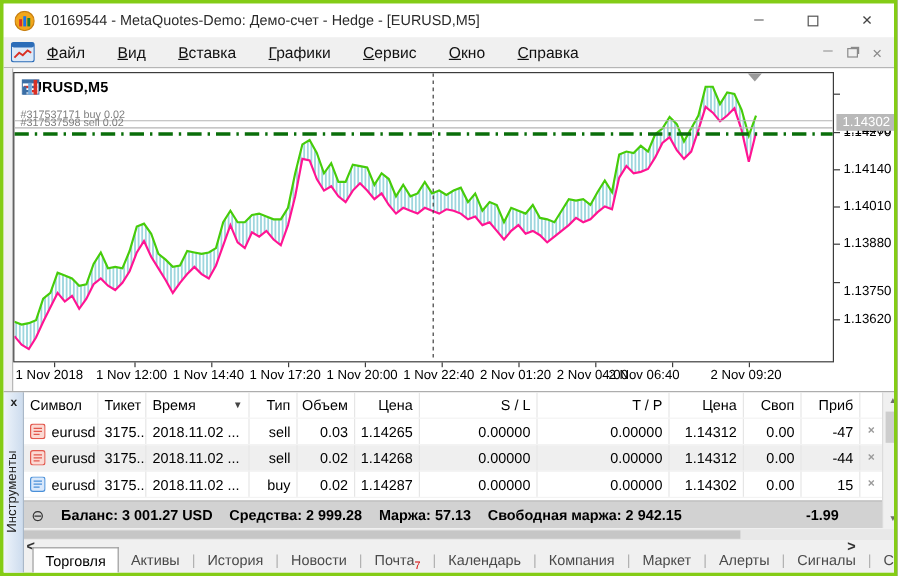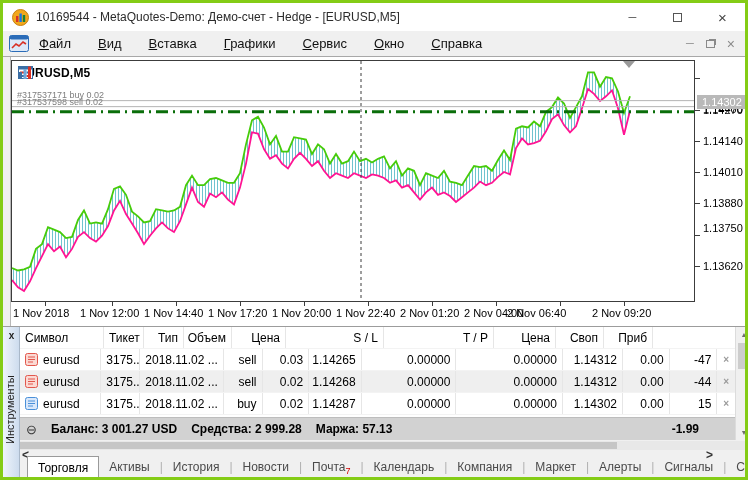--- a/index.html
+++ b/index.html
@@ -55,21 +55,21 @@
               color:#222;font-weight:bold;cursor:default;}
   .side-label{position:absolute;left:1px;top:18px;writing-mode:vertical-rl;transform:rotate(180deg);
               font-size:11px;color:#222;height:130px;text-align:center;}
   .tablezone{position:absolute;left:17px;top:0;width:715px;height:113px;background:#fff;}
   .trow{display:flex;height:22px;align-items:center;border-bottom:1px solid #f3f3f3;}
   .trow.alt{background:#efefef;}
   .thead .cell{color:#000;}
   .cell{height:100%;display:flex;align-items:center;padding:0 5px;font-size:12px;color:#000;
         border-right:1px solid #e6e6e6;overflow:hidden;white-space:nowrap;}
   .num{justify-content:flex-end;}
-  .c0{width:84px;}.c1{width:40px;}.c2{width:86px;}.c3{width:40px;}.c4{width:48px;}
+  .c0{width:62px;}.c1{width:40px;}.c2{width:86px;}.c3{width:40px;}.c4{width:48px;}
   .c5{width:54px;}.c6{width:98px;}.c7{width:110px;}.c8{width:62px;}.c9{width:48px;}
   .c10{width:49px;}.cx{width:18px;border-right:none;justify-content:center;color:#9a9a9a;
        font-size:10px;font-weight:bold;}
   .sort-ic{font-size:8px;color:#444;margin-left:auto;padding-left:4px;}
   .row-ico{width:13px;height:13px;margin-right:5px;flex:0 0 auto;}
   .summary{position:absolute;left:17px;top:90px;width:715px;height:23px;background:#d2d2d2;
            display:flex;align-items:center;font-size:12px;font-weight:bold;color:#000;gap:14px;
            padding-left:6px;border-top:1px solid #bdbdbd;}
   .sum-ico{font-weight:normal;font-size:13px;color:#333;}
   .sum-profit{margin-left:auto;padding-right:36px;}
@@ -174,21 +174,21 @@
         <div class="ptick" style="top: 12.4985px; margin-top: 31px;">1.14400</div>
         <div class="pdash" style="top: 49.7297px;"></div>
         <div class="ptick" style="top: 43.7297px;">1.14270</div>
         <div class="pdash" style="top: 80.961px;"></div>
         <div class="ptick" style="top: 74.961px;">1.14140</div>
         <div class="pdash" style="top: 112.192px;"></div>
         <div class="ptick" style="top: 106.192px;">1.14010</div>
         <div class="pdash" style="top: 143.423px;"></div>
         <div class="ptick" style="top: 137.423px;">1.13880</div>
         <div class="pdash" style="top: 174.655px;"></div>
-        <div class="ptick" style="top: 162px; text-align: right;">1.13750</div>
+        <div class="ptick" style="top: 177px; text-align: right;">1.13750</div>
         <div class="pdash" style="top: 205.886px;"></div>
         <div class="ptick" style="top: 199.886px;">1.13620</div>
         <div class="pricebox" style="top: 35.042px;">1.14302</div>
       </div>
     <div class="taxis" id="time-axis">
         <div class="tdash" style="left: 34px;"></div>
         <div class="tlabel" style="left: 2px;">1 Nov 2018</div>
         <div class="tdash" style="left: 101px;"></div>
         <div class="tlabel" style="left: 69px;">1 Nov 12:00</div>
         <div class="tdash" style="left: 165px;"></div>
@@ -217,20 +217,24 @@
     </div>
 
     <div class="tablezone">
       <div class="trow thead" id="t-head">
           <div class="cell c0">
             <span>Символ</span>
           </div>
           <div class="cell c1">
             <span>Тикет</span>
           </div>
+          <div class="cell c2">
+            <span>Время</span>
+            <span class="sort-ic">▼</span>
+          </div>
           <div class="cell c3 num">
             <span>Тип</span>
           </div>
           <div class="cell c4 num">
             <span>Объем</span>
           </div>
           <div class="cell c5 num">
             <span>Цена</span>
           </div>
           <div class="cell c6 num">
@@ -378,20 +382,21 @@
             <div class="cell cx">×</div>
           </div>
         </div>
     </div>
 
     <div class="summary">
       <span class="sum-ico">⊖</span>
       <span>Баланс: 3 001.27 USD</span>
       <span>Средства: 2 999.28</span>
       <span>Маржа: 57.13</span>
+      <span>Свободная маржа: 2 942.15</span>
       <span class="sum-profit">-1.99</span>
     </div>
 
     <div class="vscroll">
       <div class="vs-btn" style="top:0;">▲</div>
       <div class="vs-thumb"></div>
       <div class="vs-btn" style="bottom:0;">▼</div>
     </div>
 
     <div class="hscroll">

